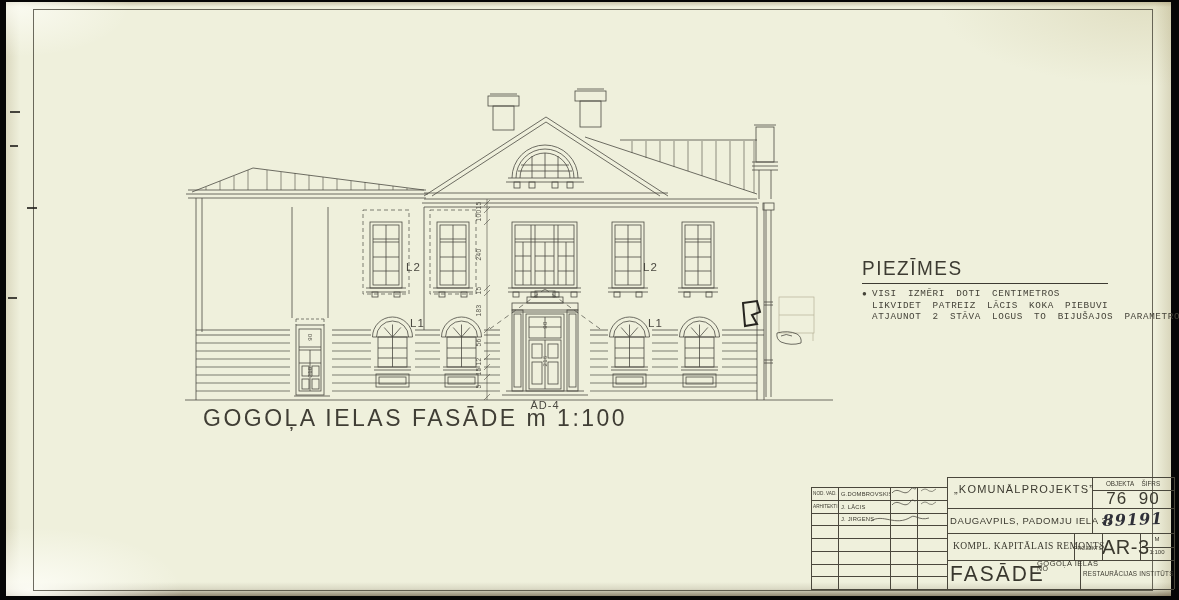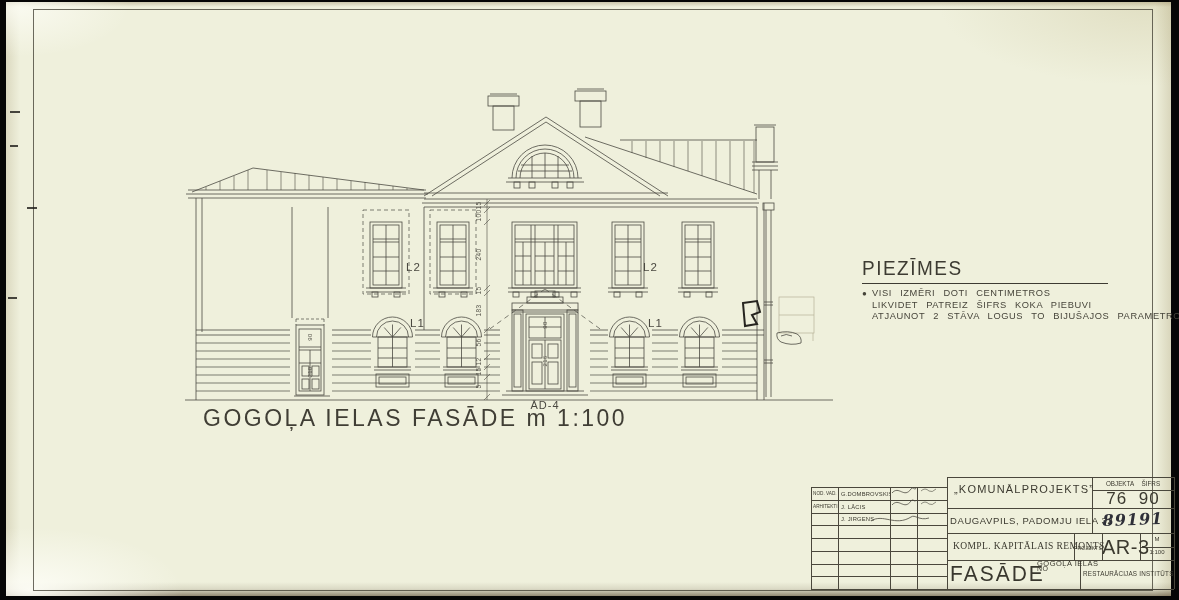--- a/index.html
+++ b/index.html
@@ -24,21 +24,21 @@
   .win-label{font-size:11.5px;letter-spacing:1px;color:#4a4840;}
   .door-label{font-size:11px;letter-spacing:1px;color:#4a4840;}
   .dim{position:absolute;width:18px;text-align:center;font-size:6.5px;color:#55534a;
        transform:rotate(-90deg);letter-spacing:.3px;}
   
   .notes{position:absolute;left:862px;top:258px;width:300px;}
   .notes-heading{font-size:19px;letter-spacing:1.5px;color:#3d3b32;transform:scaleY(1.05);}
   .notes-rule{position:absolute;left:0;top:25px;width:246px;height:1px;background:#3d3b32;}
   .notes-items{margin-top:8px;font-size:9.3px;line-height:11.6px;letter-spacing:.6px;
                word-spacing:5px;color:#46443a;}
-  .notes-items .row{white-space:nowrap;}
+  .notes-items .row{white-space:nowrap;font-family:Liberation Mono, monospace;}
   .bullet{display:inline-block;width:10px;font-size:8px;}
   .indent{padding-left:10px;}
   
   .tblock{position:absolute;left:799px;top:477px;width:363px;height:112px;font-size:9px;color:#3b392f;margin-left:12px;}
   .tb-h,.tb-v{position:absolute;background:#4a473c;}
   .tb-h{height:1px;} .tb-v{width:1px;}
   .cell{position:absolute;white-space:nowrap;color:#3b392f;}
   .org{left:143px;top:6px;font-size:11px;letter-spacing:1.2px;}
   .addr{left:139px;top:38px;font-size:9.5px;letter-spacing:.6px;}
   .work{left:142px;top:64px;font-size:9.5px;letter-spacing:.4px;font-family:Liberation Serif, serif;}
@@ -241,21 +241,21 @@
   <span class="dim" style="left:536px;top:322px;font-size:6px;">90</span>
   <span class="dim" style="left:536px;top:358px;font-size:6px;">216</span>
   <span class="dim" style="left:301px;top:334px;font-size:6px;">90</span>
   <span class="dim" style="left:301px;top:369px;font-size:6px;">210</span>
 
   <div class="notes">
     <div class="notes-heading">PIEZĪMES</div>
     <div class="notes-rule"></div>
     <div class="notes-items">
       <div class="row"><span class="bullet">●</span><span>VISI IZMĒRI DOTI CENTIMETROS</span></div>
-      <div class="row indent">LIKVIDET PATREIZ ŠIFRS KOKA PIEBUVI</div>
+      <div class="row indent">LIKVIDET PATREIZ LĀCIS KOKA PIEBUVI</div>
       <div class="row indent">ATJAUNOT 2 STĀVA LOGUS TO BIJUŠAJOS PARAMETROS</div>
     </div>
   </div>
 
   <div class="tblock">
 
     <div class="tb-h" style="left:0;top:10px;width:136px;"></div>
     <div class="tb-h" style="left:0;top:23px;width:136px;"></div>
     <div class="tb-h" style="left:0;top:36px;width:136px;"></div>
     <div class="tb-h" style="left:0;top:48px;width:136px;"></div>

